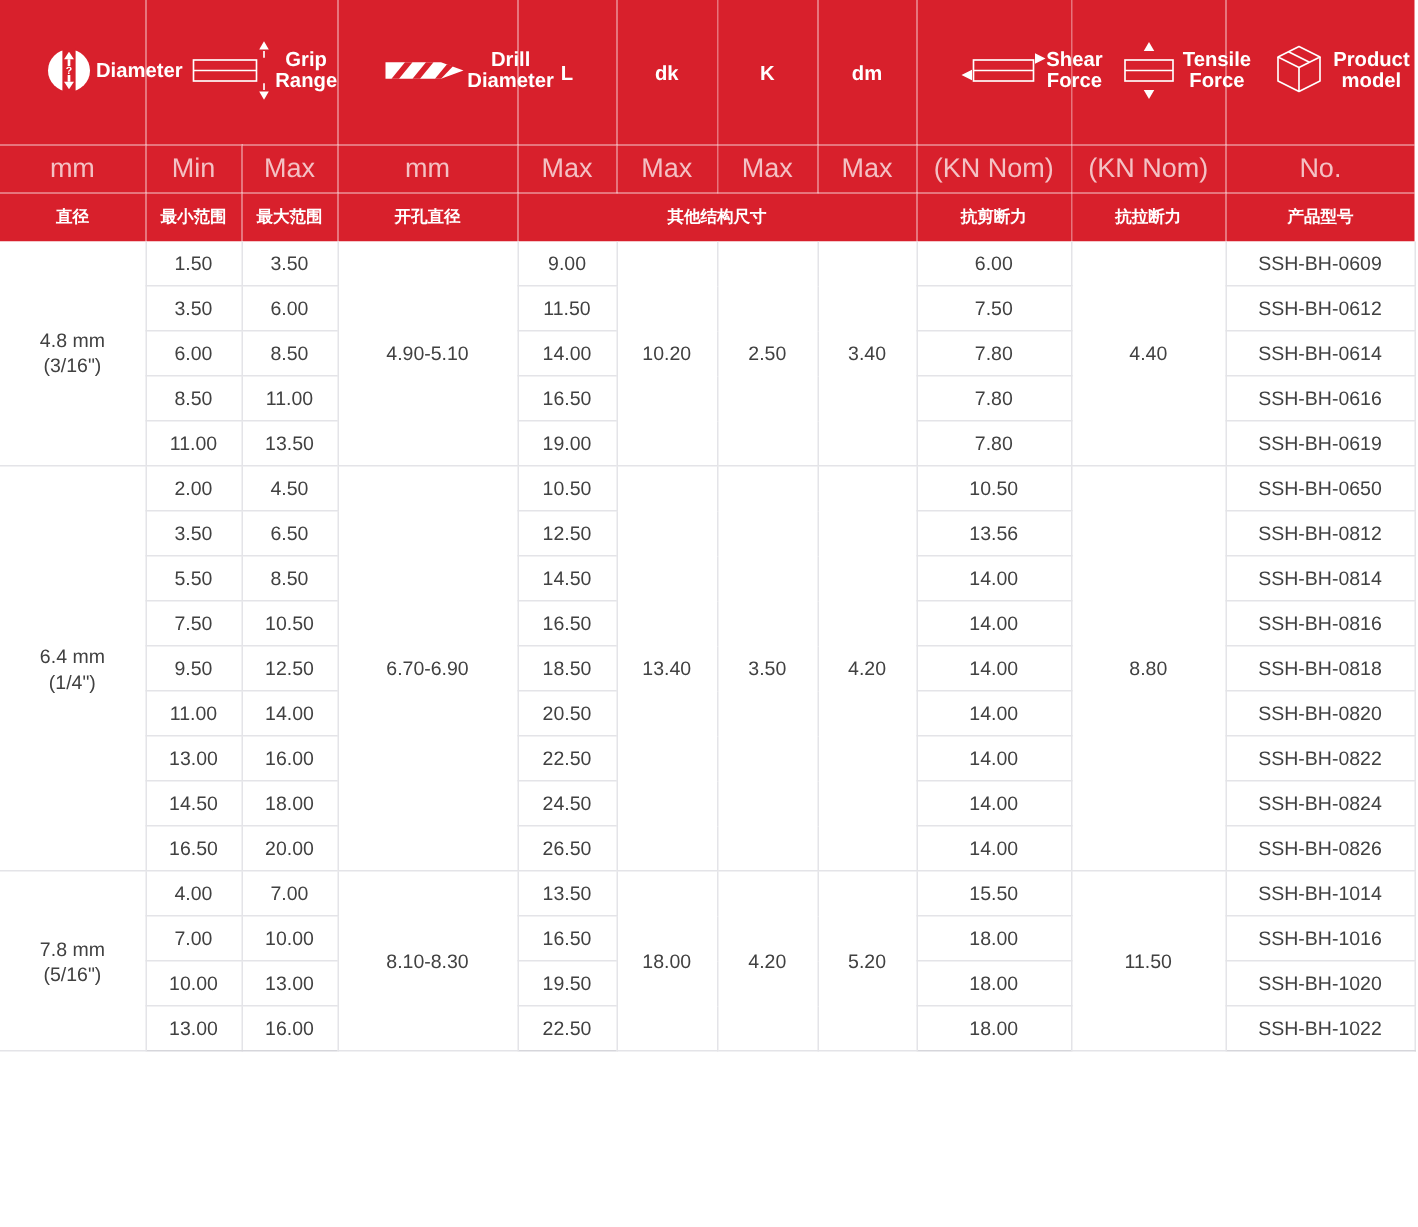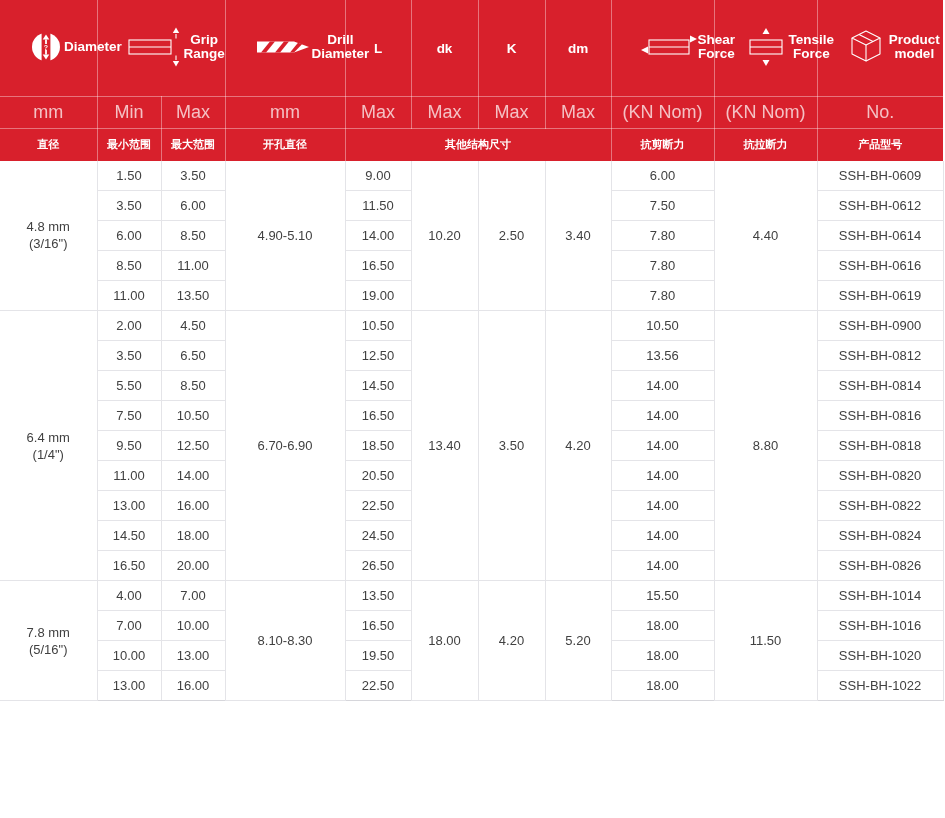--- a/index.html
+++ b/index.html
@@ -238,21 +238,21 @@
           </td>
           <td>2.00</td>
           <td>4.50</td>
           <td rowspan="9">6.70-6.90</td>
           <td>10.50</td>
           <td rowspan="9">13.40</td>
           <td rowspan="9">3.50</td>
           <td rowspan="9">4.20</td>
           <td>10.50</td>
           <td rowspan="9">8.80</td>
-          <td>SSH-BH-0900</td>
+          <td>SSH-BH-0650</td>
         </tr>
         <tr>
           <td>3.50</td>
           <td>6.50</td>
           <td>12.50</td>
           <td>13.56</td>
           <td>SSH-BH-0812</td>
         </tr>
         <tr>
           <td>5.50</td>

